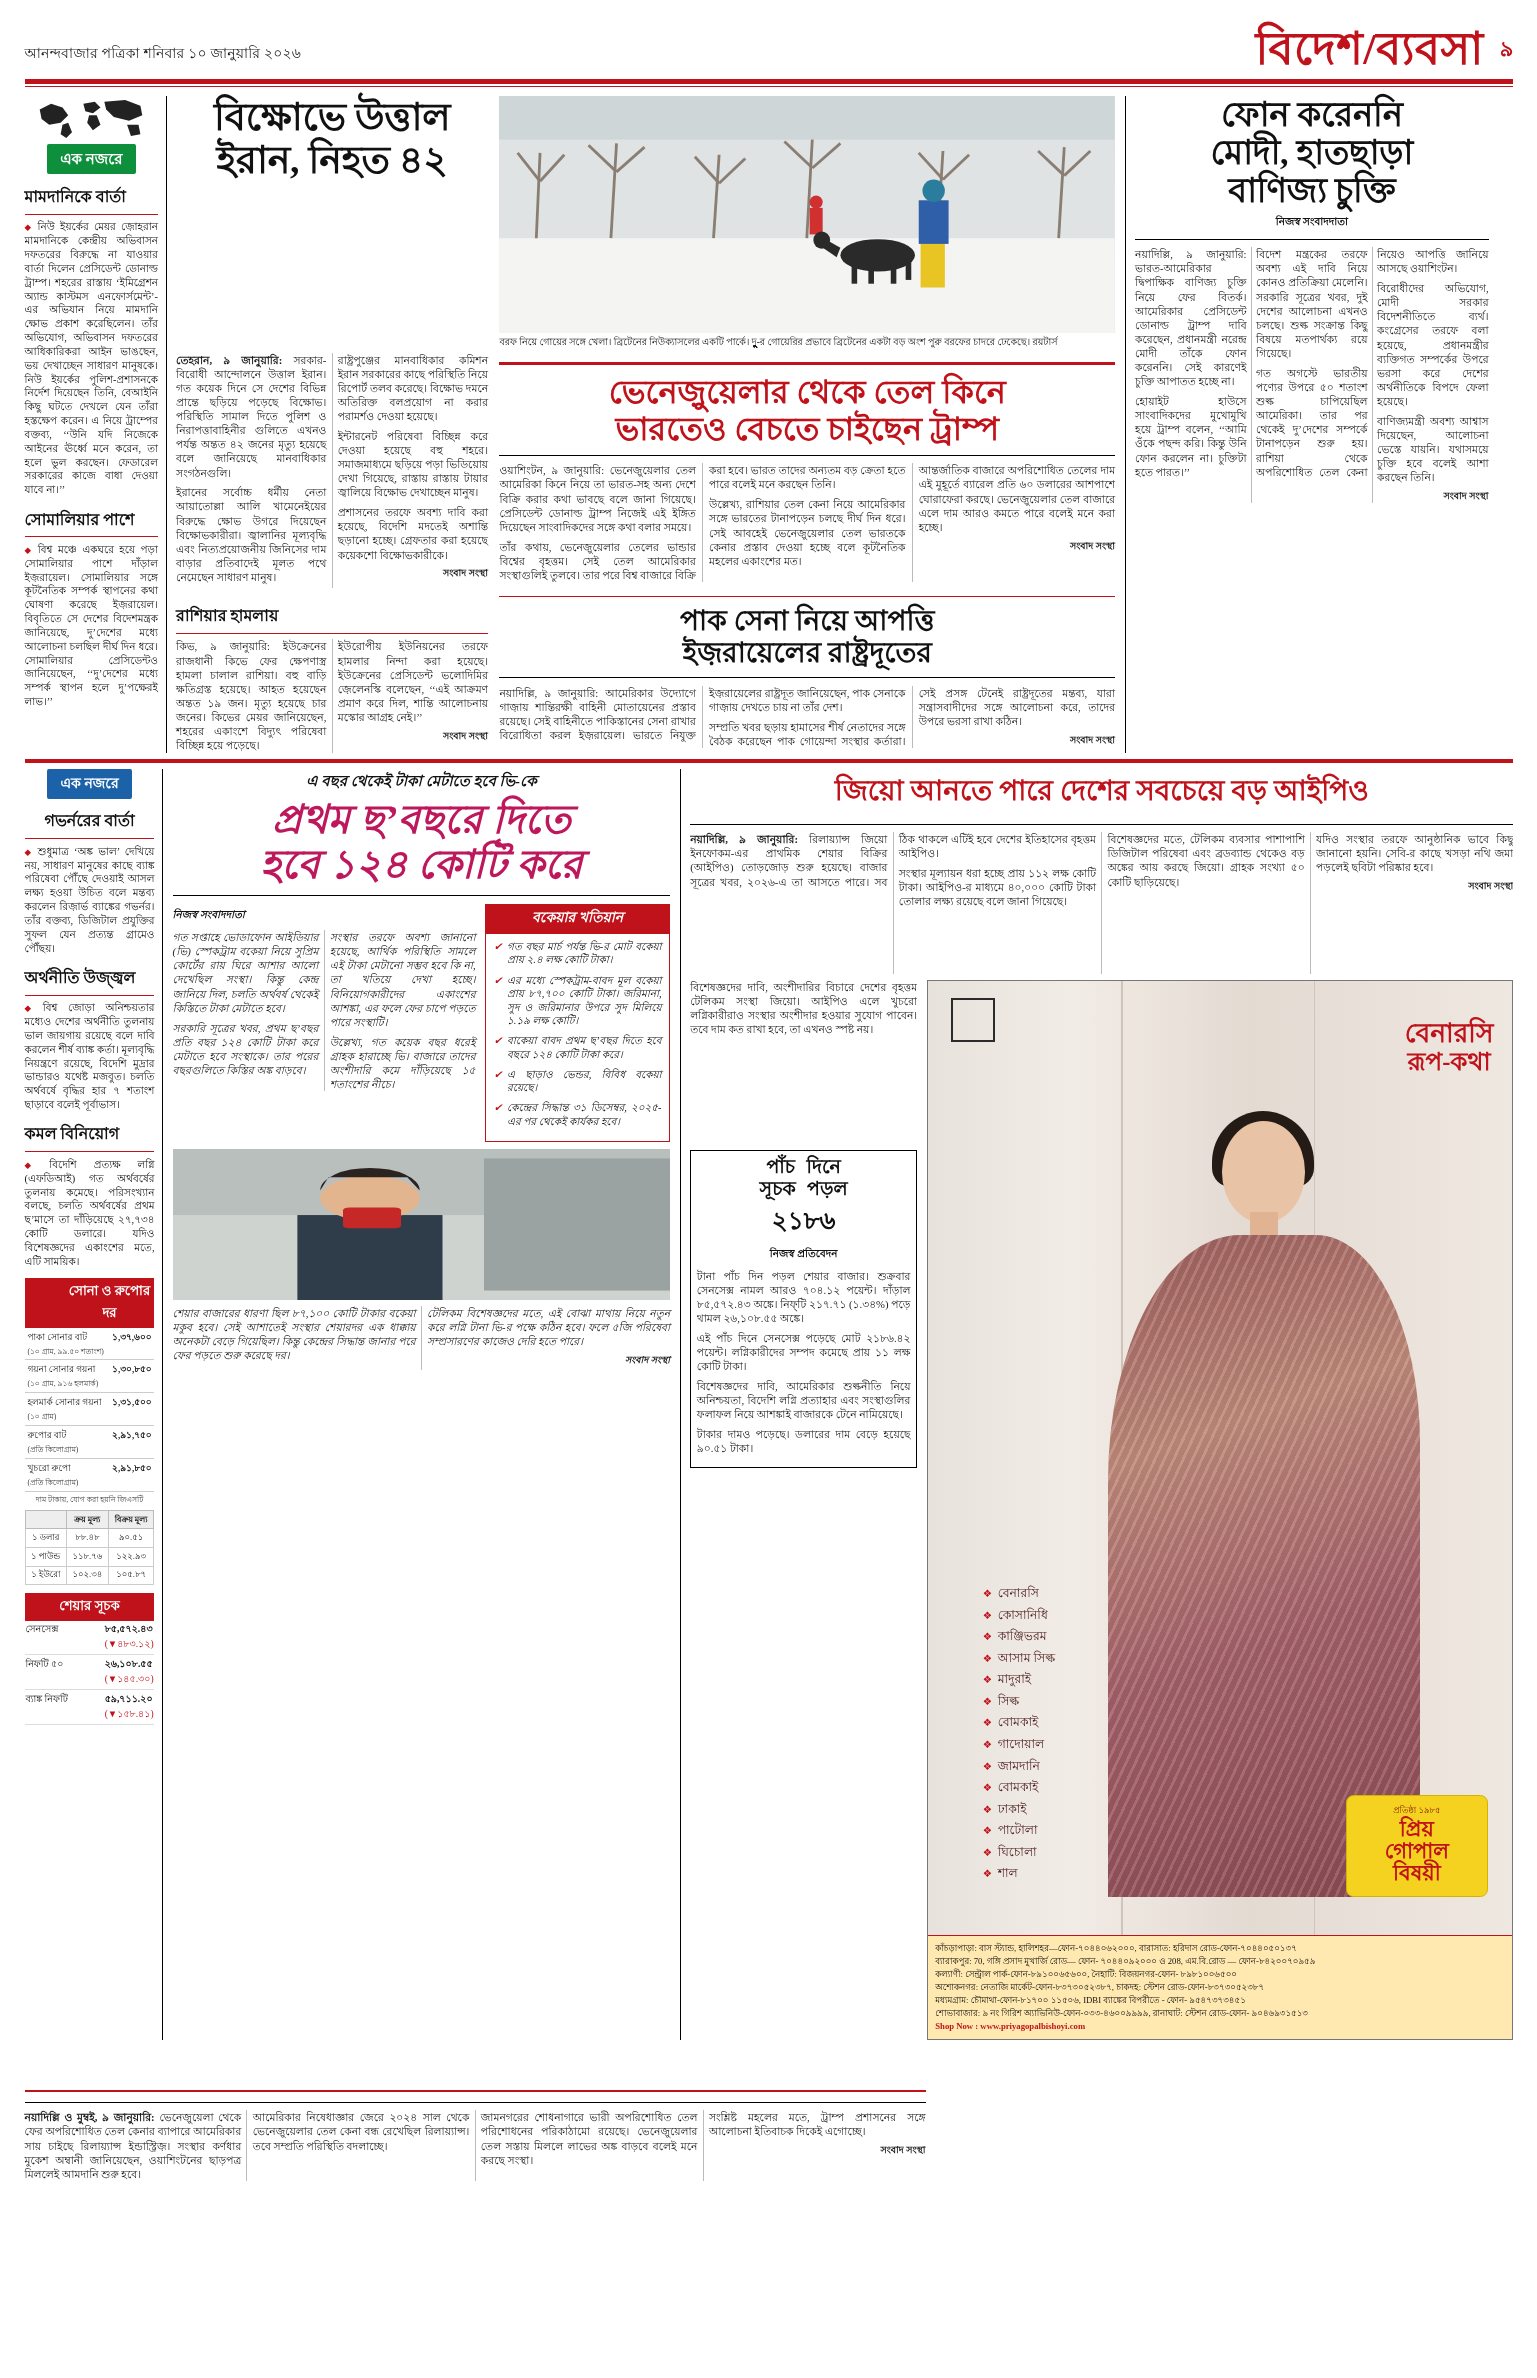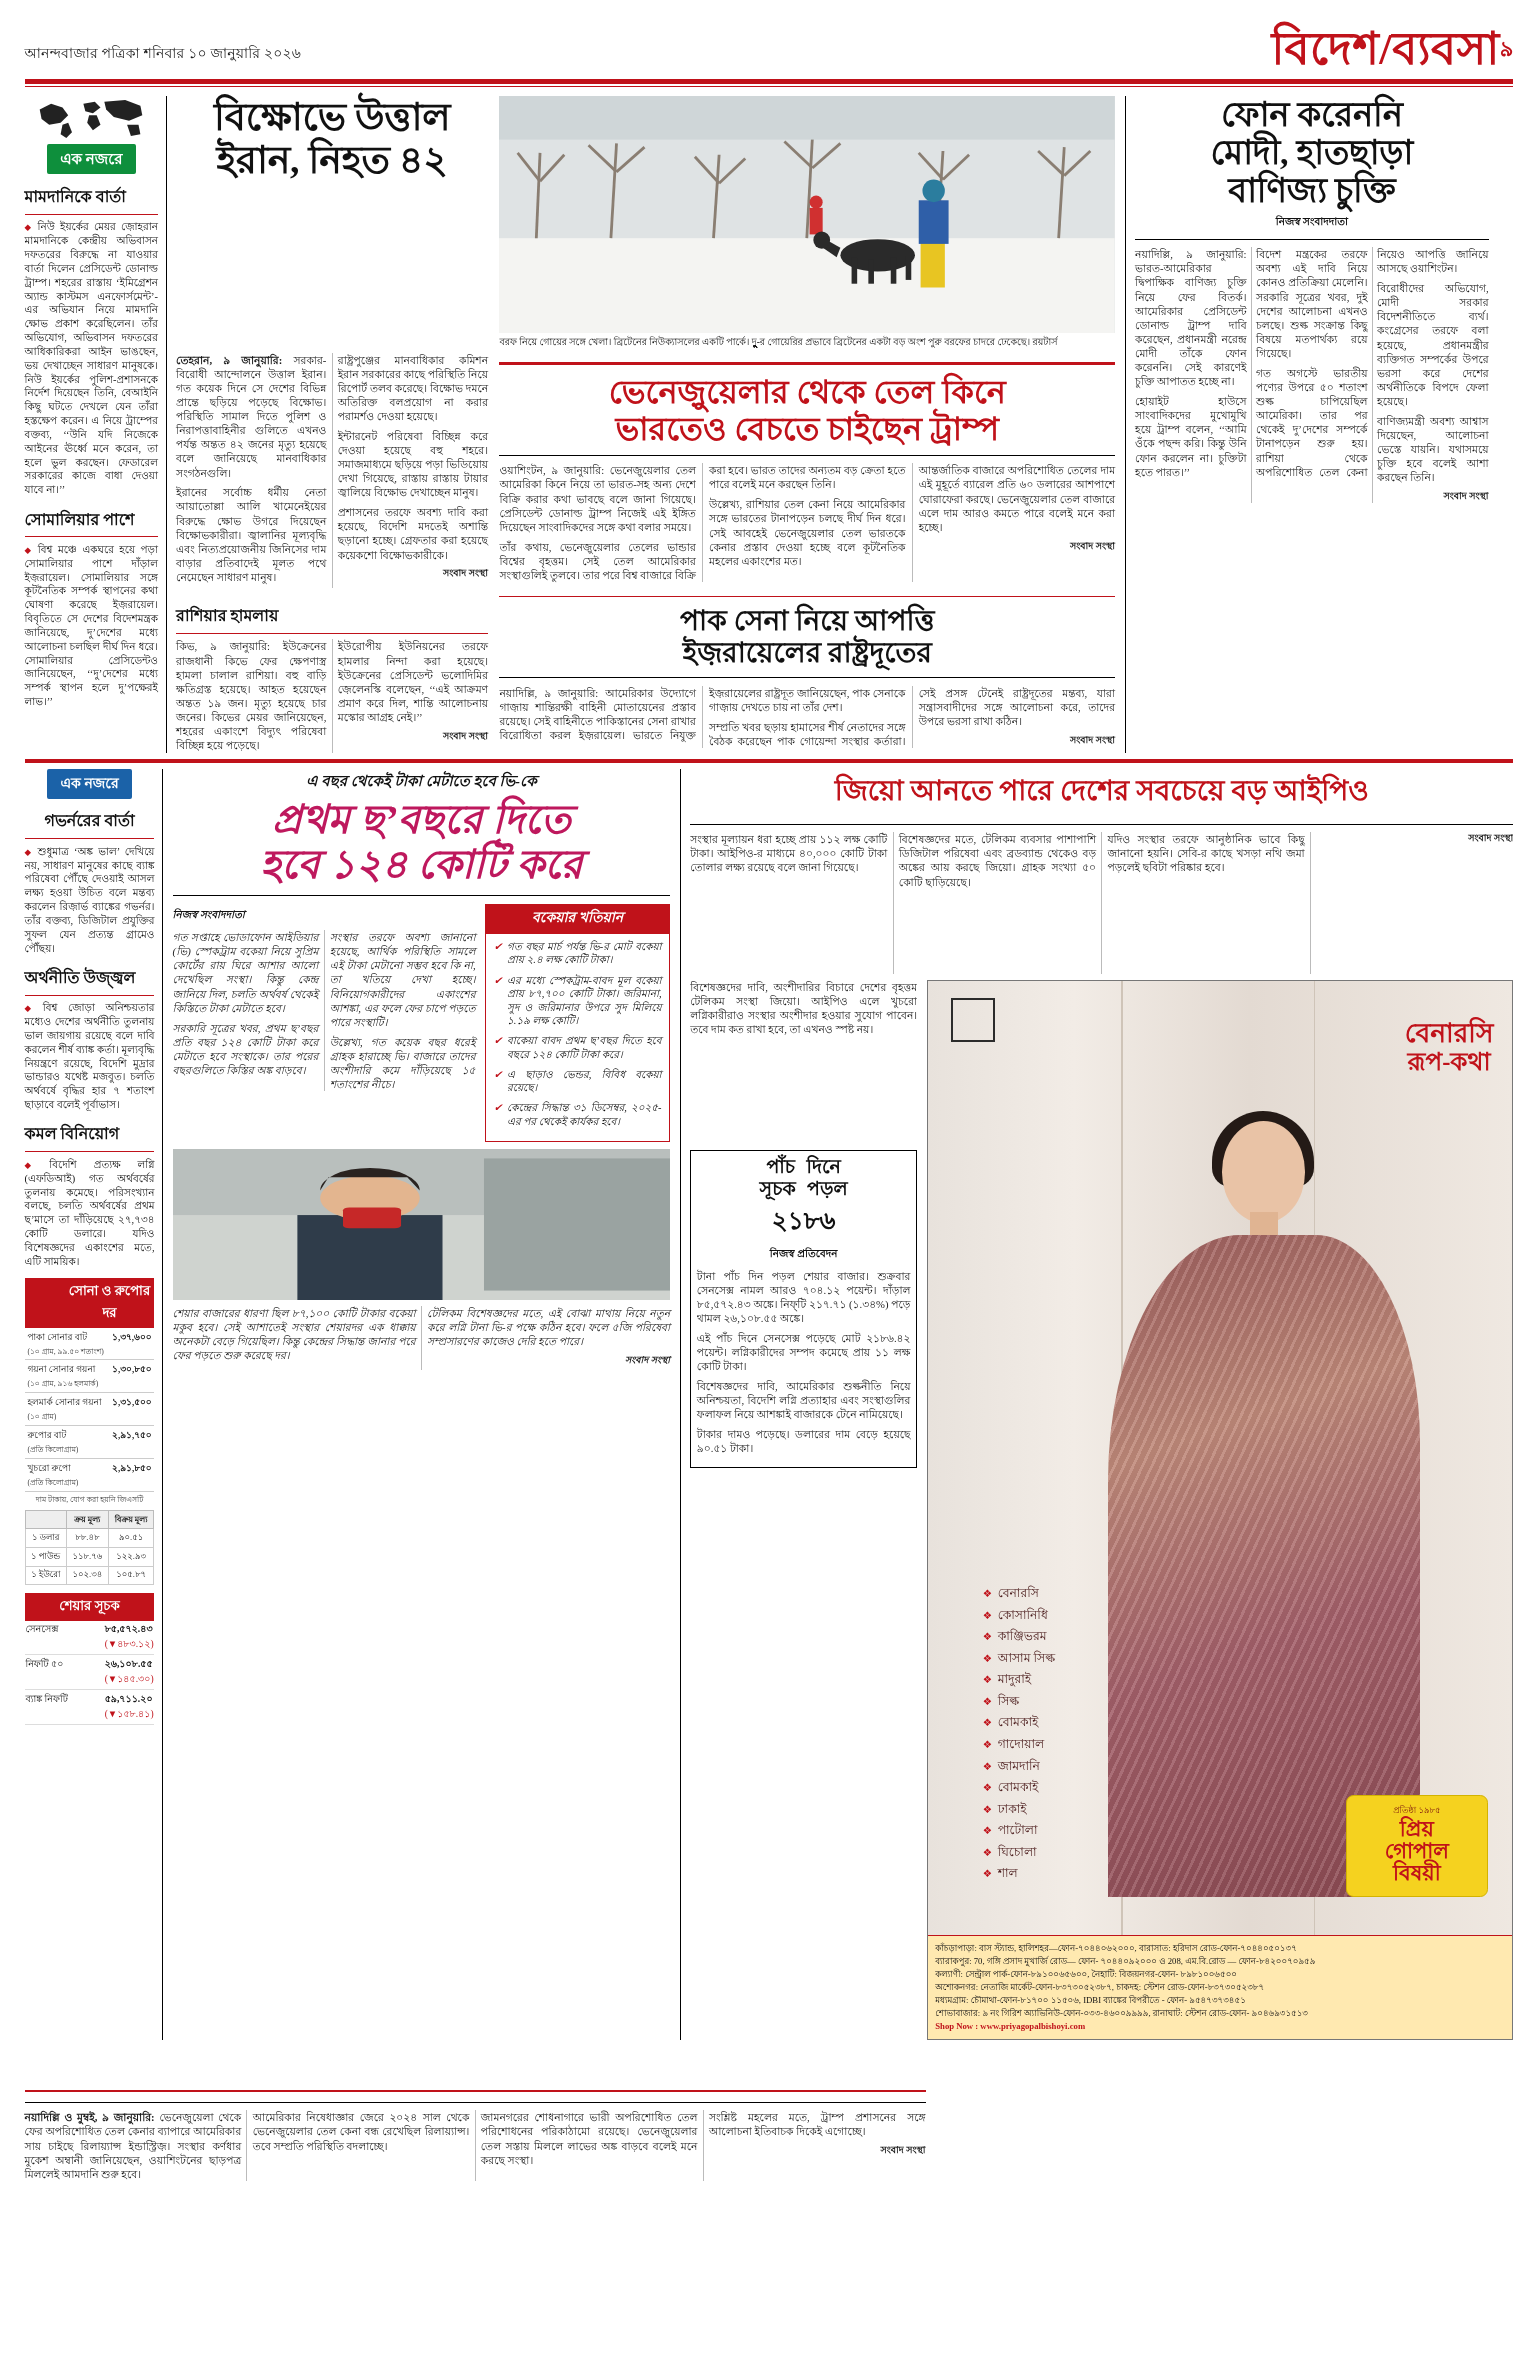--- a/index.html
+++ b/index.html
@@ -10,21 +10,21 @@
     font-family:"Liberation Serif", serif;
     color:#111;
     position:relative;
     overflow:hidden;
   }
   .page { position:relative; width:1538px; height:2378px; padding:0 24.6px; }
 
   
   .masthead { display:flex; align-items:flex-end; justify-content:space-between; padding-top:26.5px; }
   .masthead .left { font-size:14px; color:#222; padding-bottom:5.7px; letter-spacing:0.2px;}
-  .masthead .right { display:flex; align-items:flex-end; gap:0; }
+  .masthead .right { display:flex; align-items:flex-end; gap:16px; }
   .section-title {
     font-size:45px; font-weight:bold; color:#c0121a; line-height:1;
     letter-spacing:0.5px;
   }
   .page-no { font-size:21px; color:#c0121a; font-weight:bold; padding-bottom:3.8px;}
   .rule-thick { height:4.7px; background:#c0121a; margin-top:7.6px; }
   .rule-thin { height:0.9px; background:#c0121a; margin-top:1.9px; }
   .body-col { font-size:10.7px; line-height:1.32; text-align:justify; color:#1a1a1a; }
   .body-col p { margin:0 0 5.7px 0; }
   .byline { font-size:10.4px; font-weight:bold; text-align:center; margin:3.8px 0 5.7px; }
@@ -458,20 +458,21 @@
         <p>শেয়ার বাজারের ধারণা ছিল ৮৭,১০০ কোটি টাকার বকেয়া মকুব হবে। সেই আশাতেই সংস্থার শেয়ারদর এক ধাক্কায় অনেকটা বেড়ে গিয়েছিল। কিন্তু কেন্দ্রের সিদ্ধান্ত জানার পরে ফের পড়তে শুরু করেছে দর।</p>
         <p>টেলিকম বিশেষজ্ঞদের মতে, এই বোঝা মাথায় নিয়ে নতুন করে লগ্নি টানা ভি-র পক্ষে কঠিন হবে। ফলে ৫জি পরিষেবা সম্প্রসারণের কাজেও দেরি হতে পারে।</p>
         <p class="src">সংবাদ সংস্থা</p>
       </div>
     </div>
 
     <div class="low-right">
       <div class="final-hl">জিয়ো আনতে পারে দেশের সবচেয়ে বড় আইপিও</div>
       <div class="hr-black"></div>
       <div class="body-col cols4" style="height:142px; overflow:hidden;">
+        <p><b>নয়াদিল্লি, ৯ জানুয়ারি:</b> <span>রিলায়্যান্স জিয়ো ইনফোকম-এর প্রাথমিক শেয়ার বিক্রির (আইপিও) তোড়জোড় শুরু হয়েছে। বাজার সূত্রের খবর, ২০২৬-এ তা আসতে পারে। সব ঠিক থাকলে এটিই হবে দেশের ইতিহাসের বৃহত্তম আইপিও।</span></p>
         <p>সংস্থার মূল্যায়ন ধরা হচ্ছে প্রায় ১১২ লক্ষ কোটি টাকা। আইপিও-র মাধ্যমে ৪০,০০০ কোটি টাকা তোলার লক্ষ্য রয়েছে বলে জানা গিয়েছে।</p>
         <p>বিশেষজ্ঞদের মতে, টেলিকম ব্যবসার পাশাপাশি ডিজিটাল পরিষেবা এবং ব্রডব্যান্ড থেকেও বড় অঙ্কের আয় করছে জিয়ো। গ্রাহক সংখ্যা ৫০ কোটি ছাড়িয়েছে।</p>
         <p>যদিও সংস্থার তরফে আনুষ্ঠানিক ভাবে কিছু জানানো হয়নি। সেবি-র কাছে খসড়া নথি জমা পড়লেই ছবিটা পরিষ্কার হবে।</p>
         <p class="src">সংবাদ সংস্থা</p>
       </div>
 
       <div style="display:flex; gap:9.5px; margin-top:5.7px;">
         <div style="width:227px;">
           <div class="body-col" style="height:170px; overflow:hidden;">
             <p>বিশেষজ্ঞদের দাবি, অংশীদারির বিচারে দেশের বৃহত্তম টেলিকম সংস্থা জিয়ো। আইপিও এলে খুচরো লগ্নিকারীরাও সংস্থার অংশীদার হওয়ার সুযোগ পাবেন। তবে দাম কত রাখা হবে, তা এখনও স্পষ্ট নয়।</p>

